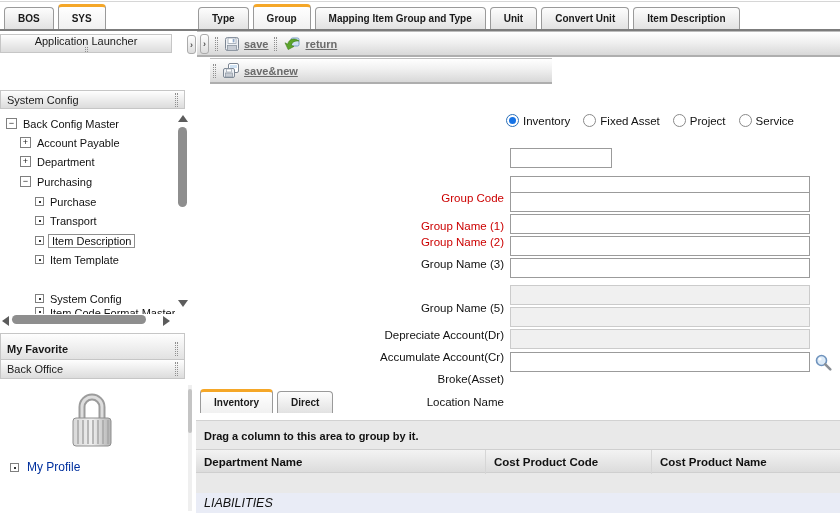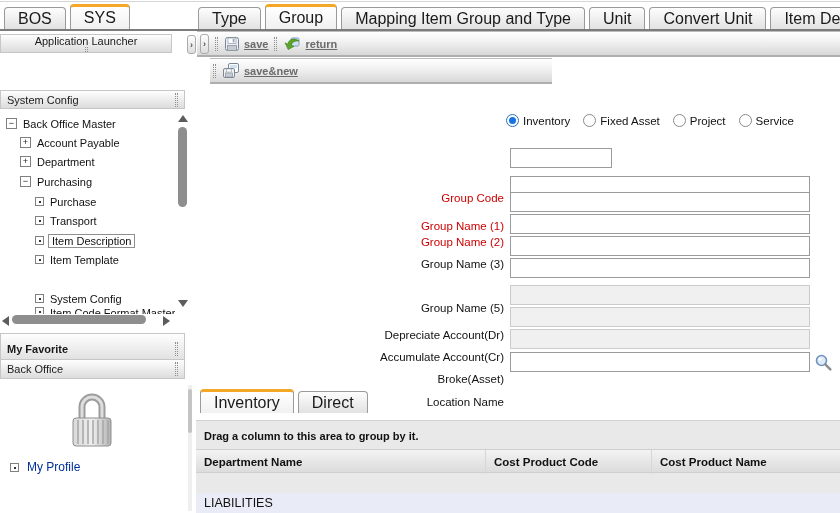--- a/index.html
+++ b/index.html
@@ -8,21 +8,21 @@
 
   .topline { position:absolute; left:0; top:1px; width:840px; height:1px; background:#d6d6d6; }
   .tabstrip-line { position:absolute; left:0; top:29px; width:840px; height:2px; background:#7c7c7c; }
 
   
   .tabrow { position:absolute; display:flex; gap:4px; align-items:flex-end; }
   .tab {
     height:22px; padding:0 13px; display:flex; align-items:center;
     border:1px solid #9a9a9a; border-bottom:none; border-radius:4px 4px 0 0;
     background:linear-gradient(#fdfdfd,#e2e2e2);
-    font-weight:normal; font-size:16px; color:#1a1a1a; cursor:default; white-space:nowrap;
+    font-weight:bold; font-size:10px; color:#1a1a1a; cursor:default; white-space:nowrap;
   }
   .tab.active {
     height:25px; background:linear-gradient(#ffffff,#f1f1f1);
     border-top:3px solid #F5A728; position:relative; z-index:2;
   }
 
   
   .toolbar {
     position:absolute; background:linear-gradient(#ffffff, #f0f0f0 45%, #d8d8d8);
     border-top:1px solid #bdbdbd; border-bottom:2px solid #aeaeae;
@@ -95,21 +95,21 @@
   .finput.short { width:102px; }
   .finput:disabled { background:#f0f0f0; border-color:#cbcbcb; }
   .lookup-icon { position:absolute; left:618px; top:1px; width:19px; height:19px; cursor:pointer; }
 
   
   .detail-panel { position:absolute; left:196px; top:420px; width:644px; height:93px; background:#e9e9e9; border-top:1px solid #d2d2d2; }
   .group-hint { position:absolute; left:8px; top:9px; font-weight:bold; font-size:11px; color:#111; }
   .grid-header { position:absolute; left:0; top:28px; width:644px; height:24px; background:linear-gradient(#f3f3f3,#dcdcdc); border-top:1px solid #cfcfcf; border-bottom:1px solid #cfcfcf; }
   .grid-header .cell { position:absolute; top:0; height:24px; line-height:24px; font-weight:bold; font-size:11.5px; border-right:1px solid #d6d6d6; padding-left:8px; }
   .grid-row { position:absolute; left:0; width:644px; height:20px; background:#fff; }
-  .grid-row.hl { background:#E9ECF6; }
+  .grid-row.hl { background:#E9ECF6;font-style:italic; }
   .grid-row .cell { position:absolute; top:0; height:20px; line-height:20px; font-size:12.5px; padding-left:8px; color:#111; white-space:nowrap; }
 
   .c0 { left:0; width:290px; }
   .c1 { left:290px; width:166px; }
   .c2 { left:456px; width:188px; border-right:none !important; }
 </style>
 </head>
 <body>
 
 <div id="stage">
@@ -198,21 +198,21 @@
     <span>System Config</span>
     <span class="spacer"></span>
     <span class="grip"></span>
   </div>
 
   <div class="tree">
     <div class="tree-item" style="left:6px; top:2px;">
       <span class="expander">
           <span>−</span>
         </span>
-      <span class="tree-label">Back Office Master</span>
+      <span class="tree-label">Back Config Master</span>
     </div>
     <div class="tree-item" style="left:20px; top:21px;">
       <span class="expander">
           <span>+</span>
         </span>
       <span class="tree-label">Account Payable</span>
     </div>
     <div class="tree-item" style="left:20px; top:40px;">
       <span class="expander">
           <span>+</span>

